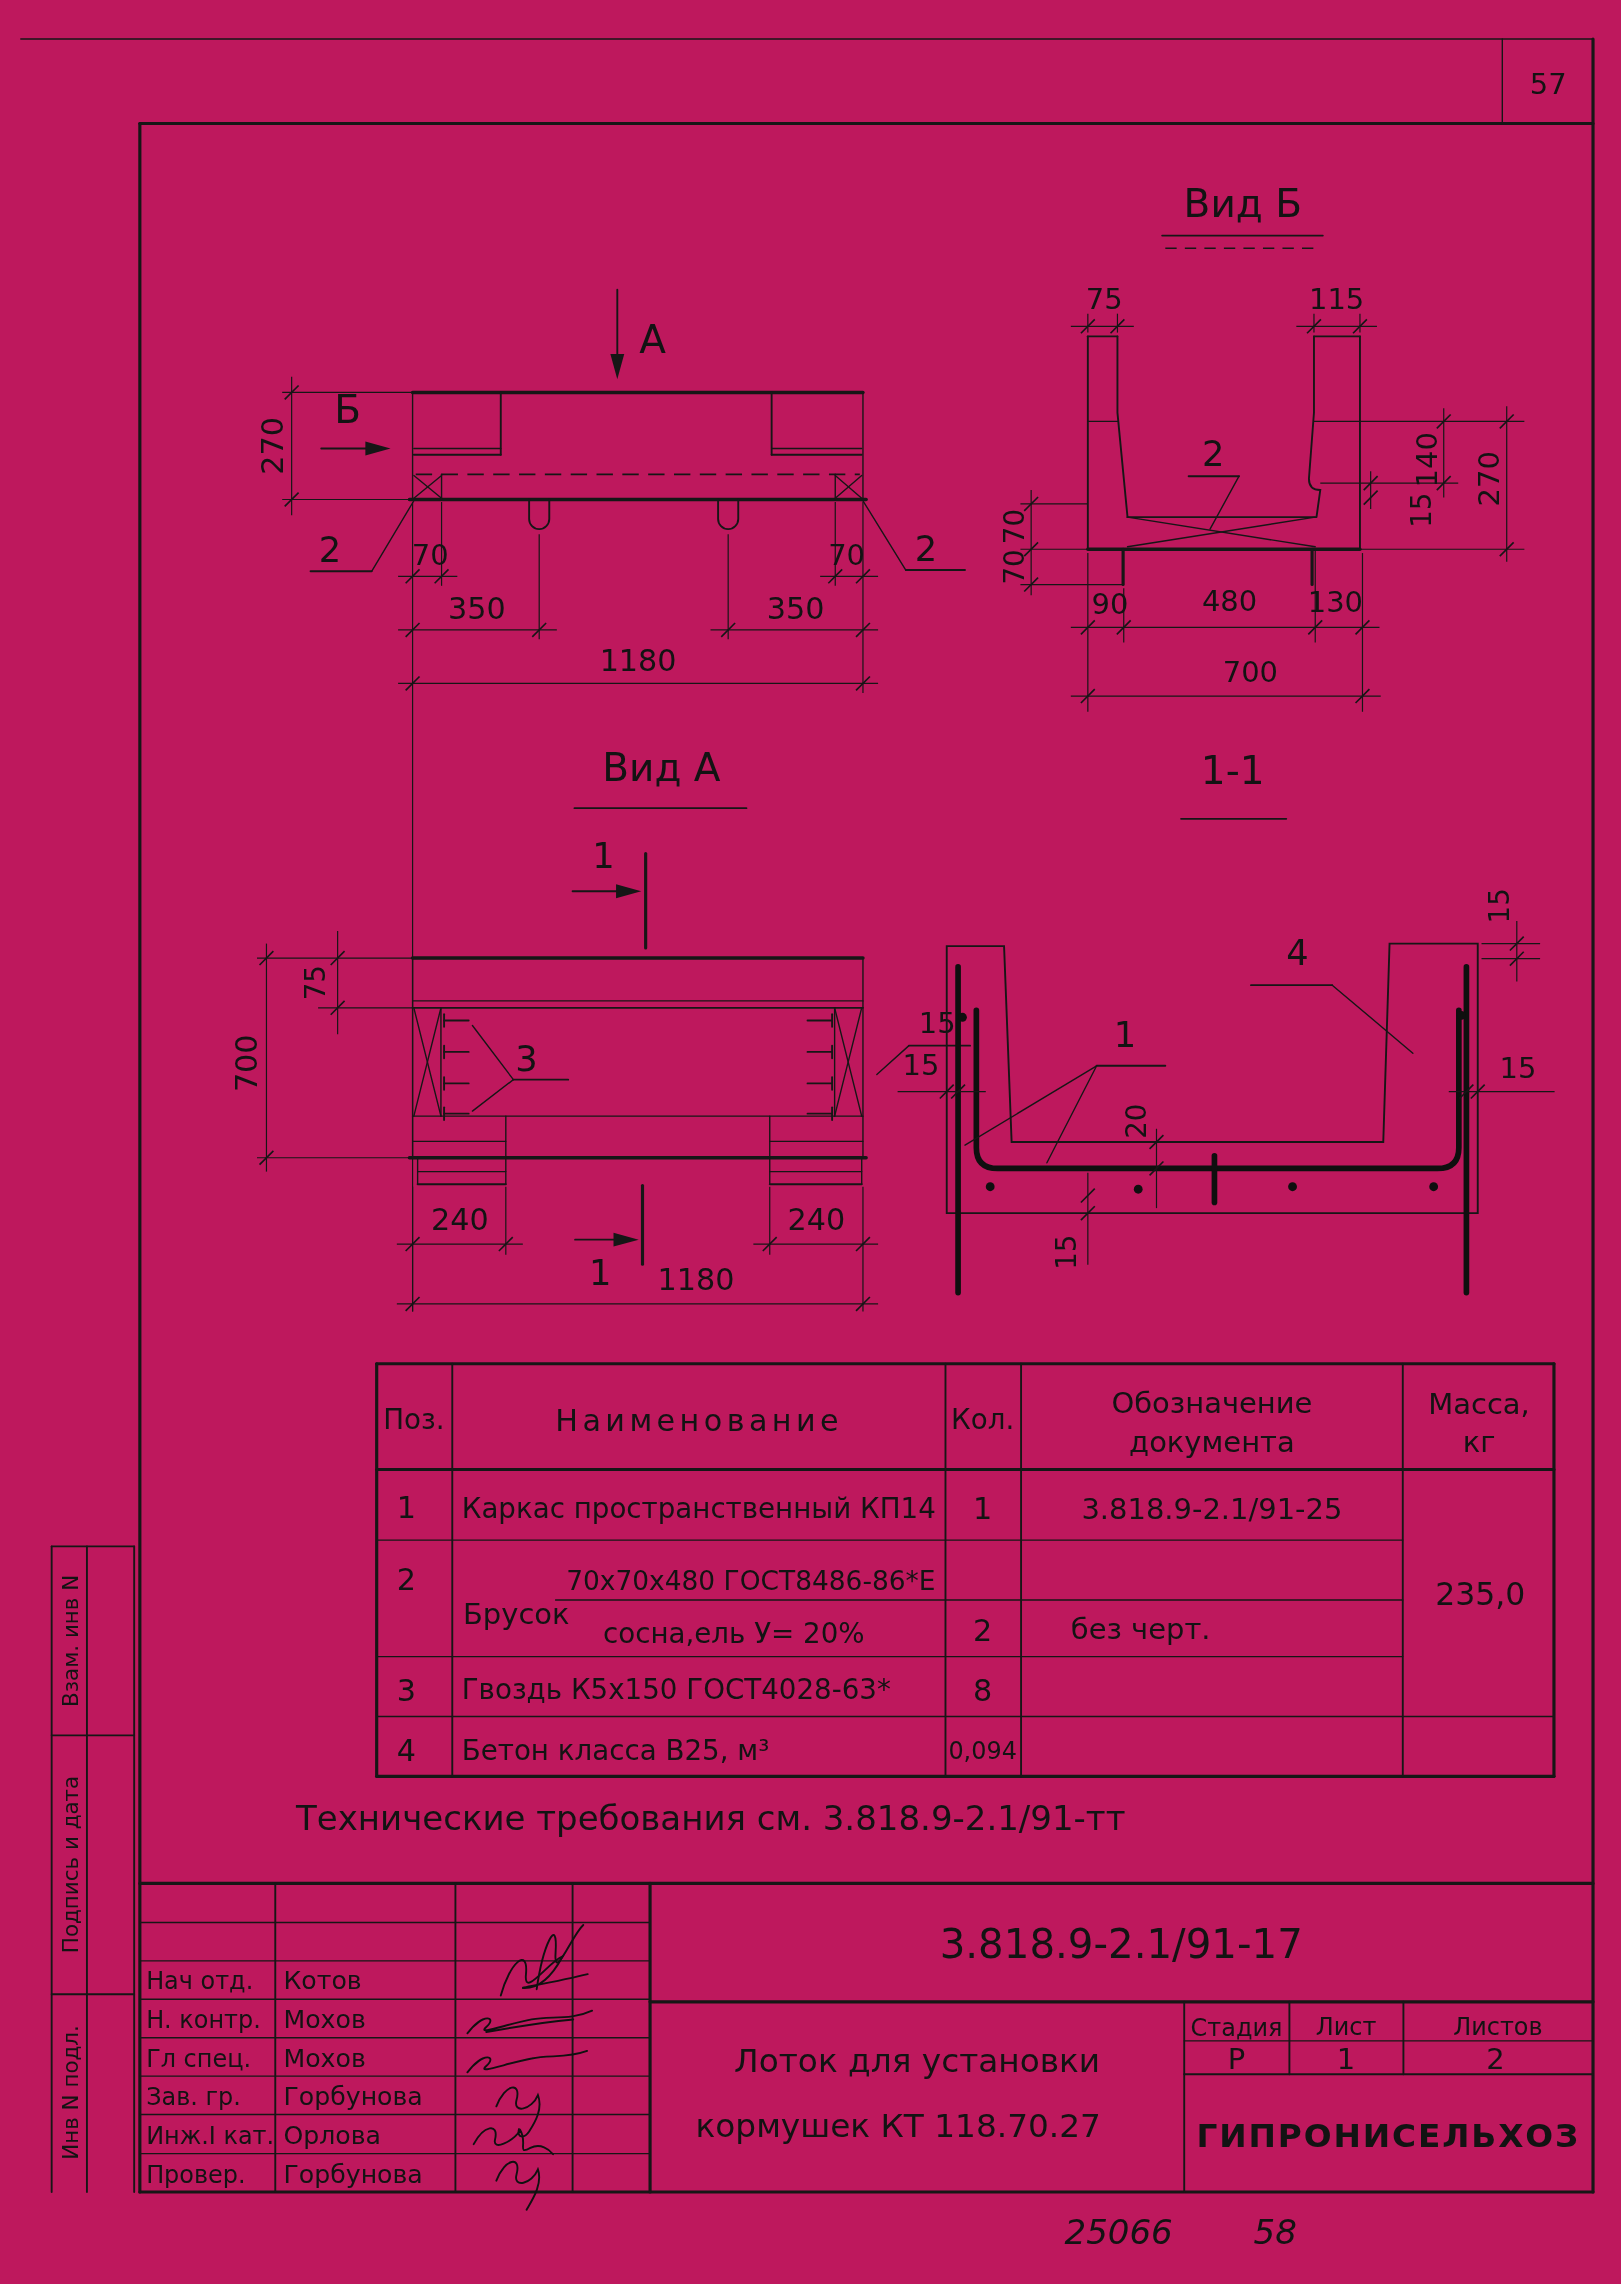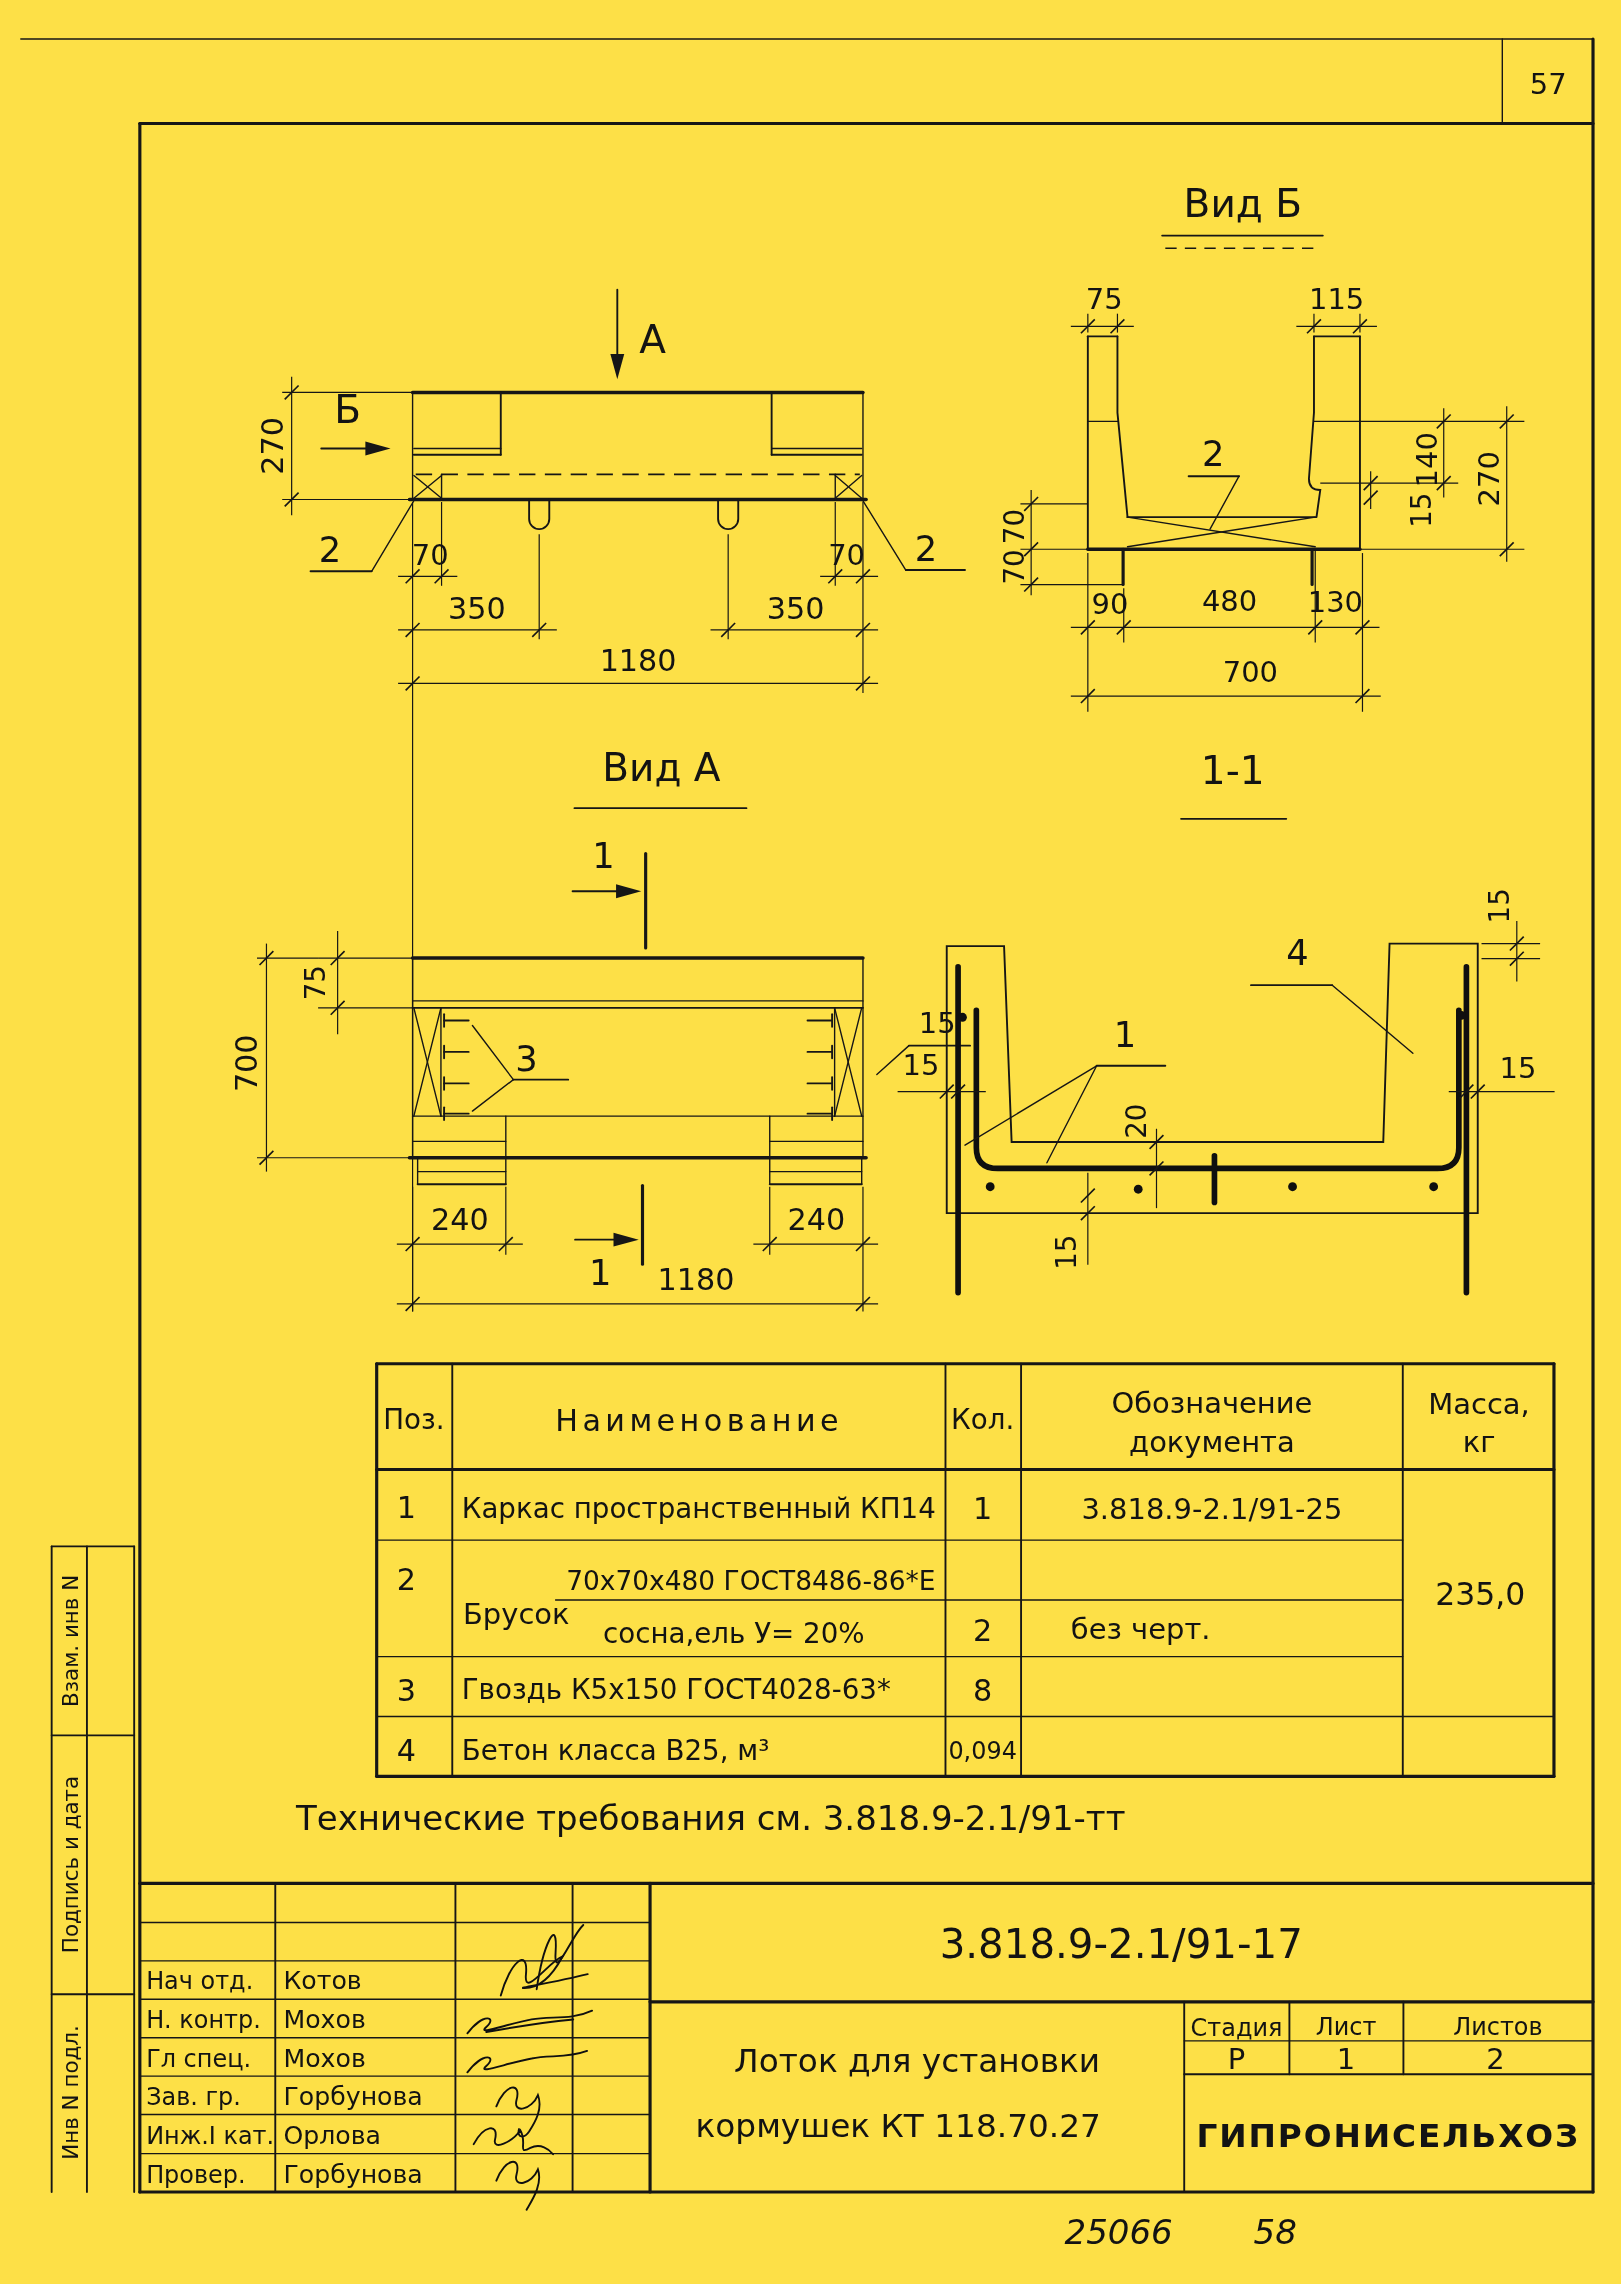--- a/index.html
+++ b/index.html
@@ -1,16 +1,16 @@
 <!DOCTYPE html>
 <html style="font-size:10px"><head>
 <meta charset="utf-8">
 <style>
   html,body{margin:0;padding:0;background:#e8e8e8;}
-  .sheet{position:relative;width:1622px;height:2284px;background:#fde047;margin:0 auto;}
+  .sheet{position:relative;width:1622px;height:2284px;background:#be185d;margin:0 auto;}
   svg{position:absolute;left:0;top:0;}
   .ln{stroke:#161616;stroke-width:2.2;fill:none;stroke-linecap:round;}
   .md{stroke:#161616;stroke-width:3;fill:none;stroke-linecap:round;}
   .tk{stroke:#161616;stroke-width:5;fill:none;stroke-linecap:round;}
   .xt{stroke:#161616;stroke-width:5.5;fill:none;stroke-linecap:round;}
   .dim{stroke:#161616;stroke-width:1.9;fill:none;}
   .bar{stroke:#0f0f0f;stroke-width:9;fill:none;stroke-linecap:round;}
   .sig{stroke:#101010;stroke-width:3;fill:none;stroke-linecap:round;}
   .dash{stroke:#161616;stroke-width:2.6;fill:none;stroke-dasharray:26 15;}
   .dash2{stroke:#161616;stroke-width:2.4;fill:none;stroke-dasharray:18 13;}

